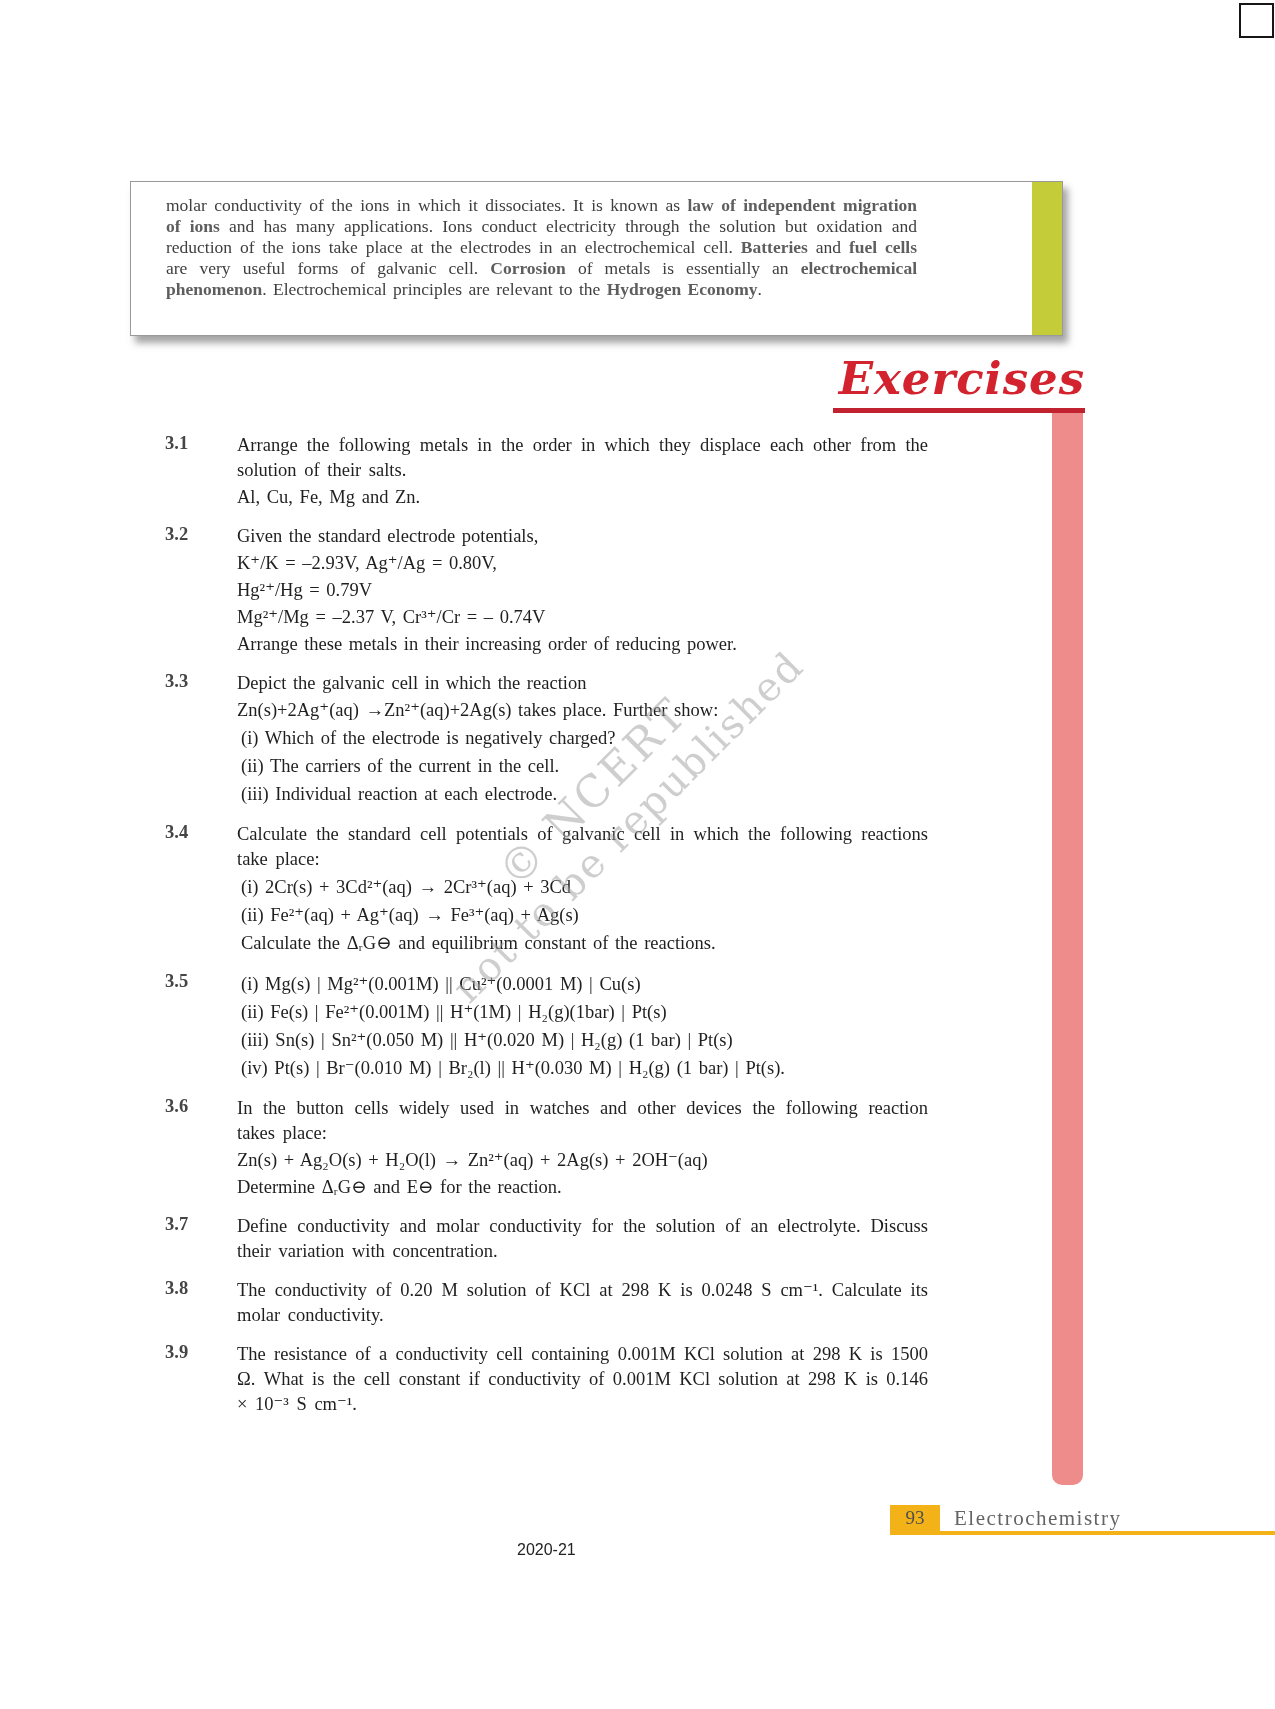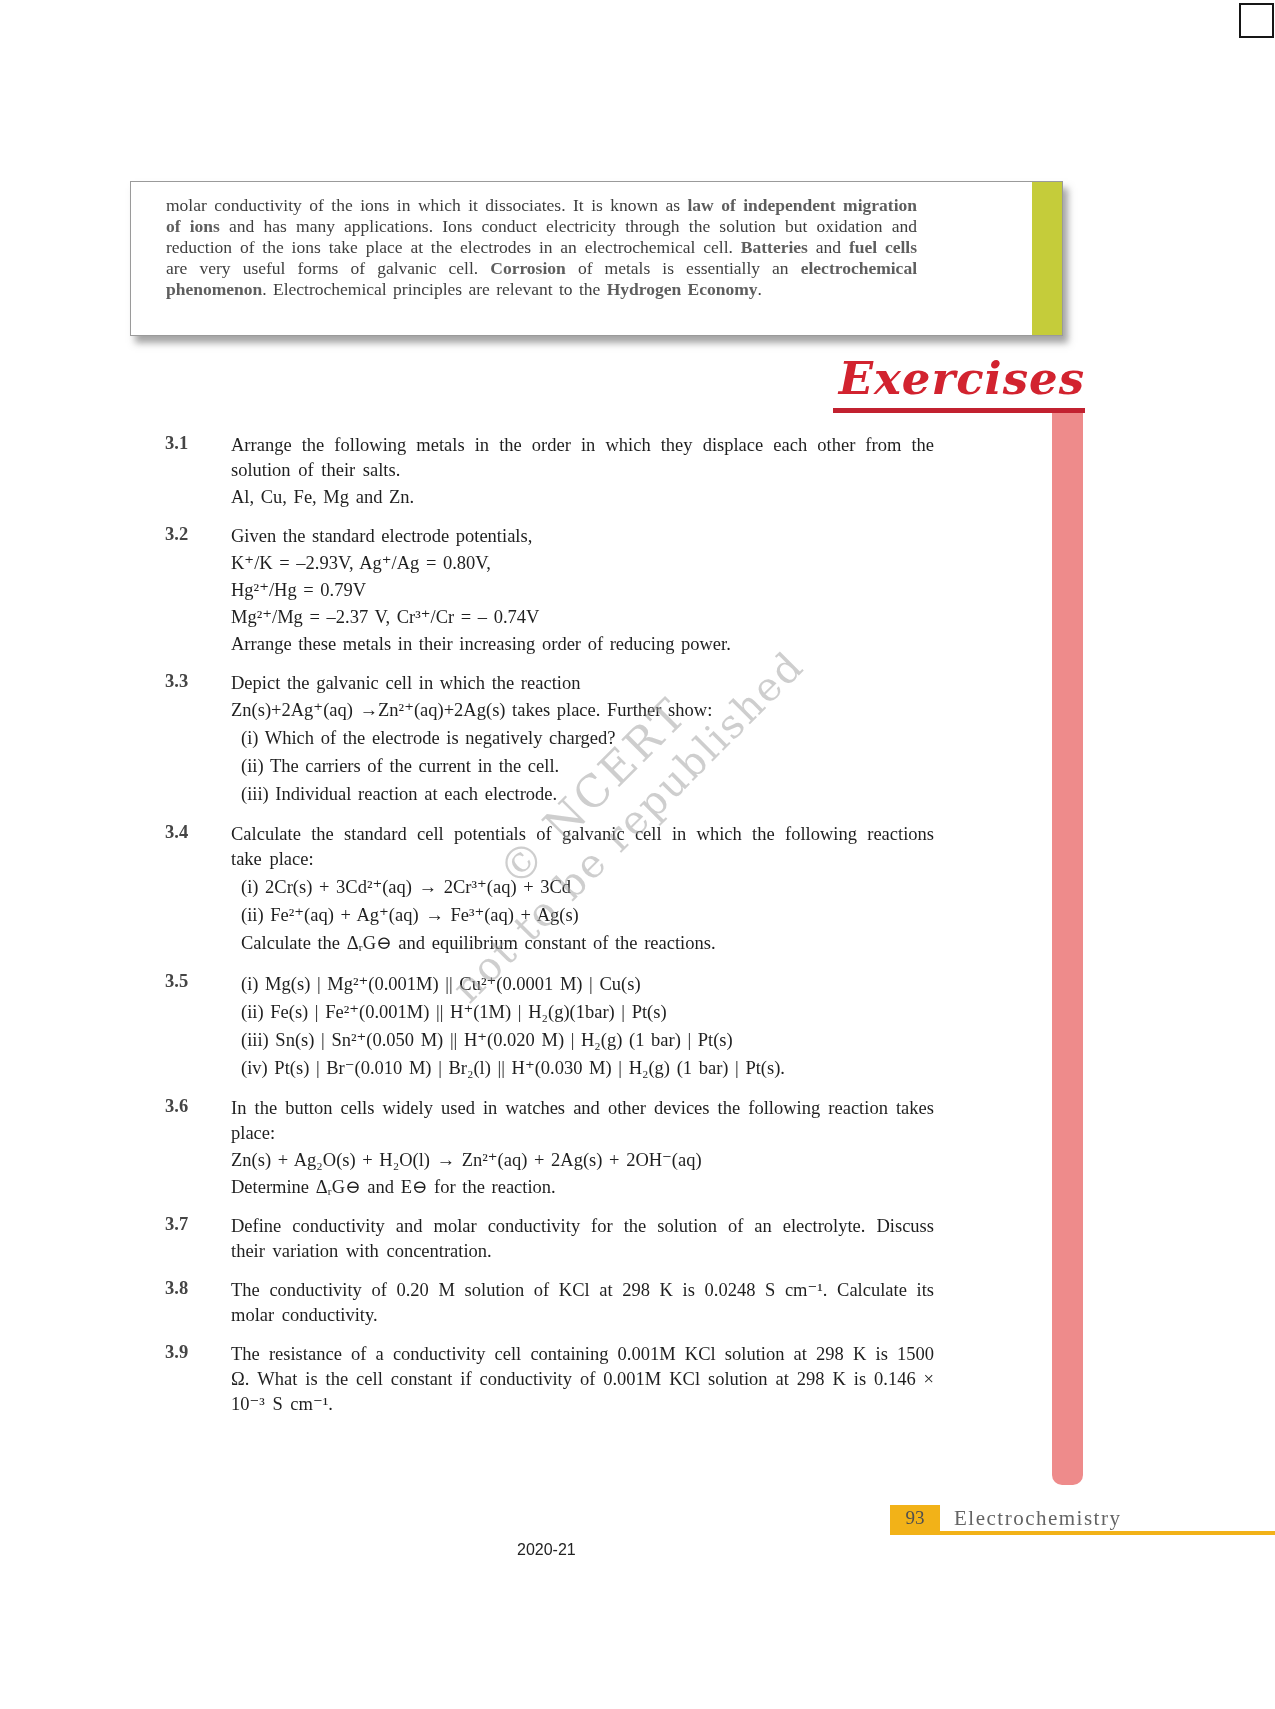--- a/index.html
+++ b/index.html
@@ -37,21 +37,21 @@
   .exercises-underline{position:absolute;left:833px;top:408px;width:252px;height:5px;background:#c22130;}
 
   
   .pink-bar{position:absolute;left:1052px;top:413px;width:31px;height:1072px;background:#ee8b8b;border-radius:0 0 10px 10px;}
 
   
   .exercise-list{position:absolute;left:165px;top:431px;width:775px;}
   .ex-row{display:flex;margin-bottom:10px;}
   .ex-num{width:44px;margin-right:16px;font-weight:bold;color:#454545;font-size:18.5px;line-height:25px;flex:none;}
   .ex-body{flex:1;font-size:18.5px;line-height:25px;color:#1f1f1f;}
-  .ex-body p{margin:2px 6px;}
+  .ex-body p{margin:2px 12px;}
   .ex-body p.k-p{text-align:justify;word-spacing:3px;}
   .ex-body p.k-l{word-spacing:2px;}
   .ex-body p.k-s{padding-left:8px;margin:3px 8px;word-spacing:2px;}
 
   
   .footer{position:absolute;left:878px;top:1505px;width:390px;height:32px;margin-left:12px;}
   .footer .page-num-box{
     position:absolute;left:0;top:0;width:50px;height:26px;background:#f2b218;
     text-align:center;line-height:26px;font-size:19px;color:#4f4f4f;
   }

